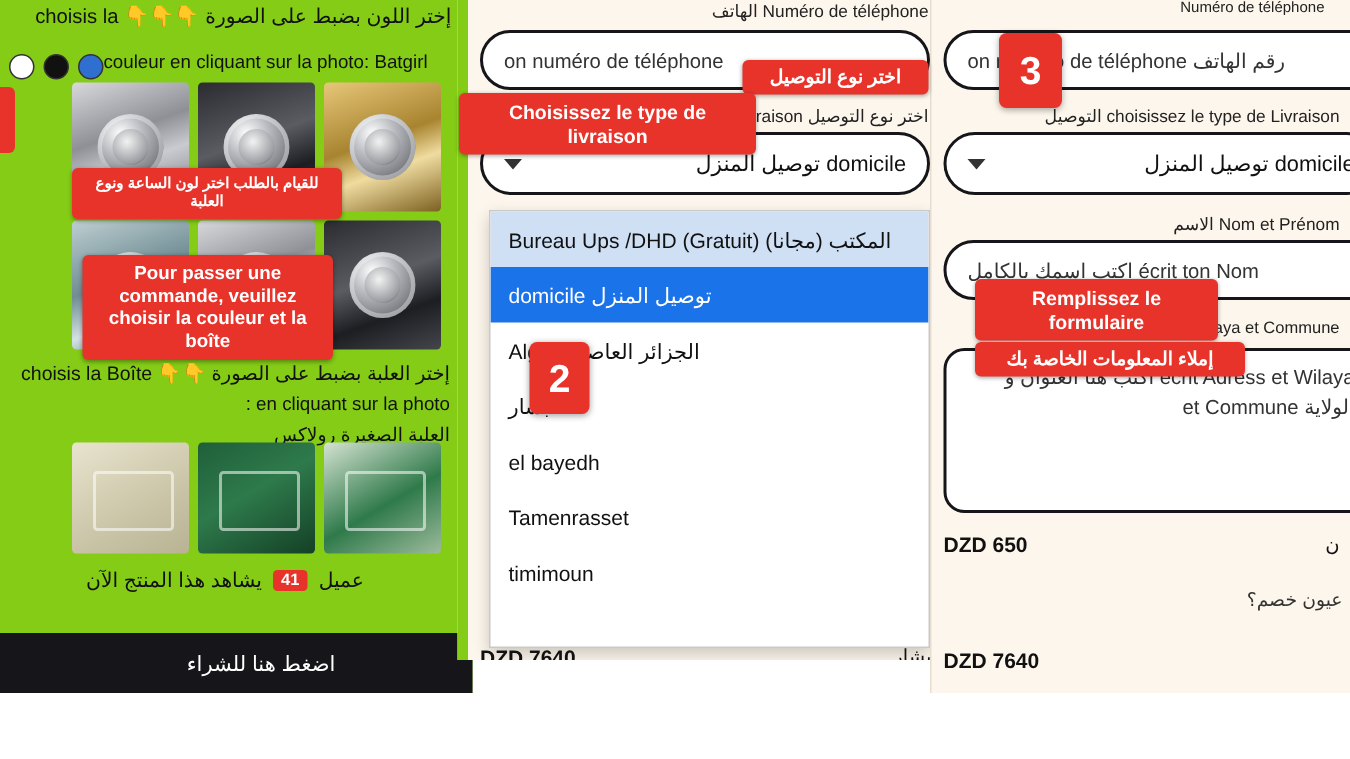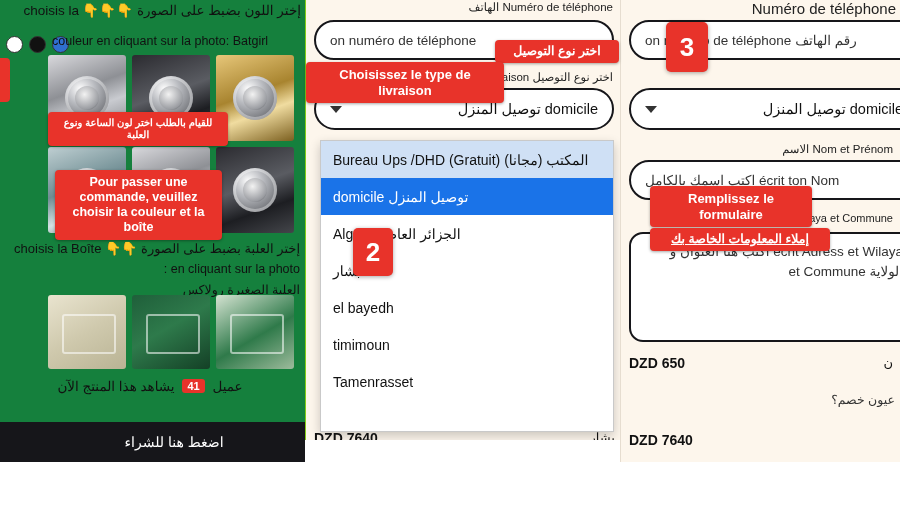--- a/index.html
+++ b/index.html
@@ -14,22 +14,23 @@
     height: 506px;
     overflow: hidden;
     background: #ffffff;
   }
 
   
   .panel1 {
     position: absolute;
     left: 0; top: 0;
     width: 305px; height: 462px;
-    background: #15803d;
-    overflow: hidden;
+    background: #84cc16;
+    overflow: hidden;
+    padding-left: 10px;
   }
   .p1-top-ar {
     position: absolute;
     left: 0; top: 2px;
     width: 305px;
     text-align: right;
     font-size: 13.5px;
     color: #111;
     direction: rtl;
     padding-right: 4px;
@@ -48,21 +49,21 @@
   .sw-black { background: #111111; }
   .sw-blue { background: #2f6fd0; }
 
   .p1-colorline {
     position: absolute;
     left: 52px; top: 33px;
     width: 250px;
     font-size: 12.5px;
     color: #111;
     direction: rtl;
-    text-align: left;
+    text-align: center;
     line-height: 1.3;
   }
 
   
   .red-stub {
     position: absolute;
     left: -6px; top: 58px;
     width: 16px; height: 44px;
     background: #e8332a;
     border-radius: 4px;
@@ -229,21 +230,21 @@
     text-align: center;
   }
 
   
   .panel2 {
     position: absolute;
     left: 305px; top: 0;
     width: 315px; height: 440px;
     background: #fdf6ec;
     overflow: hidden;
-    border-left: 1px solid #84cc16;
+    border-left: 7px solid #84cc16;
   }
   .p2-label-top {
     position: absolute;
     right: 8px; top: 0px;
     font-size: 11.5px;
     color: #222;
     direction: rtl;
   }
   .phone-input {
     position: absolute;
@@ -359,22 +360,22 @@
   .panel3 {
     position: absolute;
     left: 620px; top: 0;
     width: 280px; height: 462px;
     background: #fdf6ec;
     overflow: hidden;
     border-left: 1px solid #e6ddd0;
   }
   .p3-label-top {
     position: absolute;
-    right: 5px; top: 0px;
-    font-size: 15px;
+    right: 18px; top: 0px;
+    font-size: 10px;
     color: #222;
     direction: rtl;
   }
   .p3-phone {
     position: absolute;
     left: 8px; top: 20px;
     width: 290px; height: 40px;
     background: #ffffff;
     border: 2px solid #16161a;
     border-radius: 22px;
@@ -507,21 +508,20 @@
     width: 150px;
     padding: 5px 6px;
     font-size: 13px;
   }
   .c-ar-form {
     left: 650px; top: 228px;
     width: 168px;
     padding: 4px 6px;
     font-size: 12.5px;
     direction: rtl;
-    text-decoration: underline;
   }
 
   
   .bottom-strip {
     position: absolute;
     left: 0; top: 462px;
     width: 900px; height: 44px;
     background: #ffffff;
   }
 </style>
@@ -602,31 +602,32 @@
       <span class="chev"></span>
       <span>توصيل المنزل domicile</span>
     </div>
 
     <div class="dropdown">
       <div class="dd-item hl">المكتب (مجانا) Bureau Ups /DHD (Gratuit)</div>
       <div class="dd-item sel">توصيل المنزل domicile</div>
       <div class="dd-item">الجزائر العاصمة Alger</div>
       <div class="dd-item">بشار</div>
       <div class="dd-item">el bayedh</div>
+      <div class="dd-item">Tamenrasset</div>
       <div class="dd-item">timimoun</div>
-      <div class="dd-item">Tamenrasset</div>
     </div>
 
     <div class="p2-price">DZD 7640</div>
     <div class="p2-price-ar">بشار</div>
   </div>
 
   <div class="panel3">
     <div class="p3-label-top">Numéro de téléphone</div>
     <div class="p3-phone">on numéro de téléphone رقم الهاتف</div>
+    <div class="p3-sub">choisissez le type de Livraison التوصيل</div>
 
     <div class="p3-select">
       <span class="chev"></span>
       <span>توصيل المنزل domicile</span>
     </div>
 
     <div class="p3-name-lbl">Nom et Prénom الاسم</div>
     <div class="p3-name-input">écrit ton Nom اكتب اسمك بالكامل</div>
 
     <div class="p3-wilaya-lbl">Wilaya et Commune العنوان والولاية</div>

